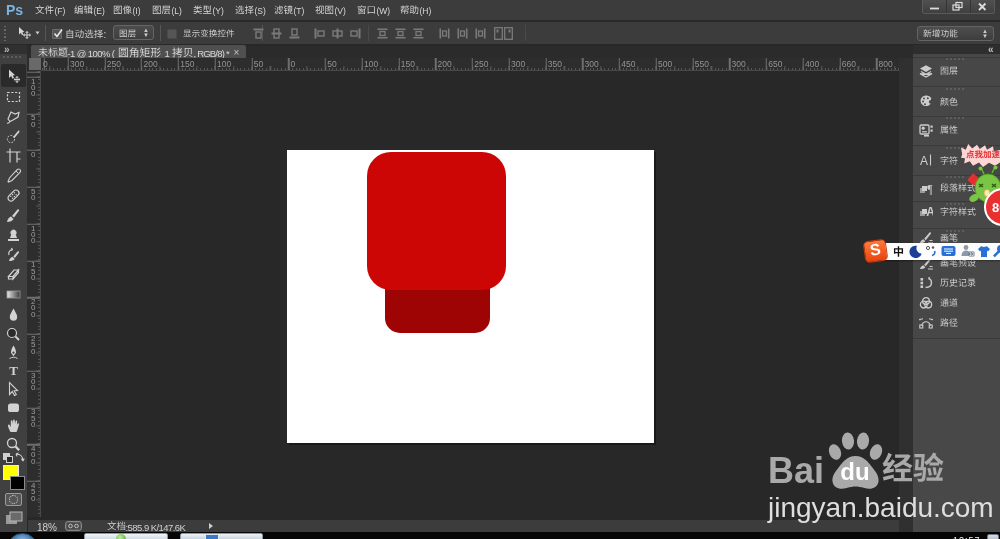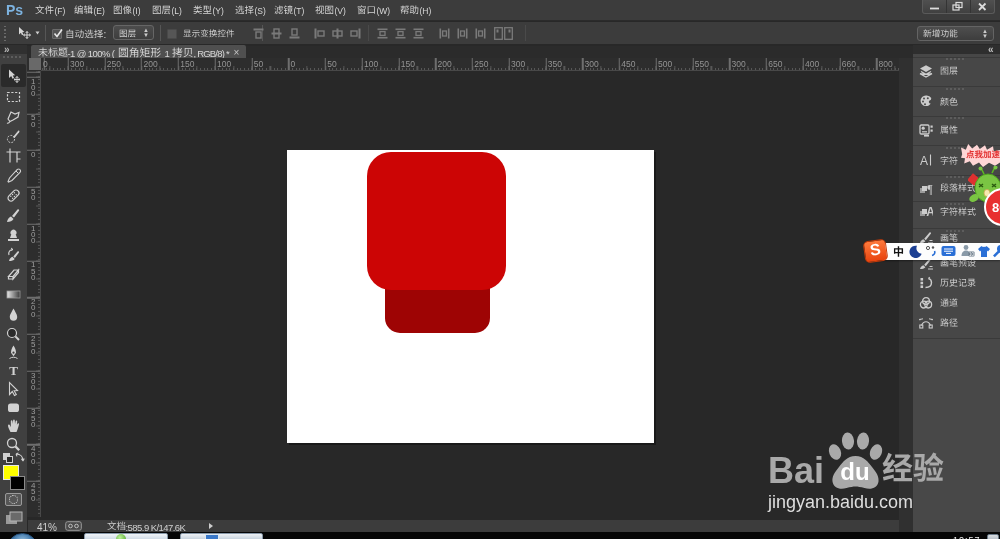--- a/index.html
+++ b/index.html
@@ -468,21 +468,21 @@
 <div class="vl" style="top:482.7px">4<br>5<br>0</div>
 <div class="a" style="left:41px;top:70px;width:869px;height:1px;background:#484848"></div>
 <div class="a" style="left:40px;top:71px;width:1px;height:446px;background:#484848"></div>
 <div class="a" style="left:41px;top:71px;width:858px;height:449px;background:#282828"></div>
 <div class="a" style="left:899px;top:58px;width:14px;height:474px;background:#303030"></div>
 <div class="a" style="left:287px;top:150px;width:367px;height:293px;background:#ffffff;box-shadow:2px 2px 0 rgba(0,0,0,0.35);overflow:hidden">
 <div class="a" style="left:98px;top:112px;width:105px;height:71px;background:#9e0404;border-radius:10px 10px 15px 15px"></div>
 <div class="a" style="left:80px;top:2px;width:139px;height:138px;background:#cc0505;border-radius:24px"></div>
 </div>
 <div class="a" style="left:28px;top:520px;width:871px;height:12px;background:#3c3c3c"></div>
-<div class="a" style="left:37px;top:521.5px;font-size:10px;color:#d0d0d0;font-weight:normal;white-space:nowrap;">41%</div>
+<div class="a" style="left:37px;top:521.5px;font-size:10px;color:#d0d0d0;font-weight:normal;white-space:nowrap;">18%</div>
 <svg class="a" style="left:65px;top:521px" width="17" height="10" viewBox="0 0 17 10">
 <rect x="0.7" y="0.7" width="15.6" height="8.6" rx="2" fill="#4a4a4a" stroke="#9a9a9a" stroke-width="1"></rect>
 <circle cx="5.5" cy="5" r="1.8" fill="none" stroke="#c0c0c0" stroke-width="1"></circle>
 <circle cx="11.5" cy="5" r="1.8" fill="none" stroke="#c0c0c0" stroke-width="1"></circle>
   </svg>
 <svg class="a" style="left:107px;top:521px" width="19.0" height="10.0">
     <g fill="#d0d0d0" transform="translate(0,8.36) scale(0.0095,-0.0095)">
       <use href="#r6587" x="0"></use>
       <use href="#r6863" x="1000"></use>
     </g>
@@ -654,21 +654,21 @@
 <path d="M29.5 24 C38 24 42 30 46 35 C51 41 53 45 52.5 49.5 C51.5 56 45 58 38.5 56 C34.5 55 32 54.5 29.5 54.5 C27 54.5 24.5 55 20.5 56 C14 58 7.5 56 6.5 49.5 C6 45 8 41 13 35 C17 30 21 24 29.5 24 Z"></path>
 </g>
 <text x="29" y="48" font-size="24" font-weight="bold" text-anchor="middle" fill="#ffffff" font-family="Liberation Sans">du</text>
 </svg>
 <svg class="a" style="left:882px;top:452px" width="62.0" height="32.6">
     <g fill="#a9a9a9" transform="translate(0,27.28) scale(0.0310,-0.0310)">
       <use href="#b7ecf" x="0"></use>
       <use href="#b9a8c" x="1000"></use>
     </g>
   </svg>
-<div class="a" style="left:768px;top:492px;font-size:18px;color:#dedede;font-weight:normal;white-space:nowrap;">jingyan.baidu.com</div>
+<div class="a" style="left:768px;top:492px;font-size:28px;color:#dedede;font-weight:normal;white-space:nowrap;">jingyan.baidu.com</div>
 <div class="a" style="left:961px;top:144px;width:40px;height:23px;background:#ffd6d6;
 clip-path:polygon(3% 45%,0% 15%,12% 25%,18% 0%,28% 20%,40% 3%,47% 22%,60% 5%,65% 25%,80% 10%,82% 32%,100% 25%,100% 78%,85% 95%,70% 82%,55% 100%,45% 80%,30% 95%,22% 75%,8% 85%,10% 62%,0% 60%"></div>
 <svg class="a" style="left:966px;top:150px" width="34.0" height="8.9">
     <g fill="#e33030" transform="translate(0,7.48) scale(0.0085,-0.0085)">
       <use href="#b70b9" x="0"></use>
       <use href="#b6211" x="1000"></use>
       <use href="#b52a0" x="2000"></use>
       <use href="#b901f" x="3000"></use>
     </g>
   </svg>

